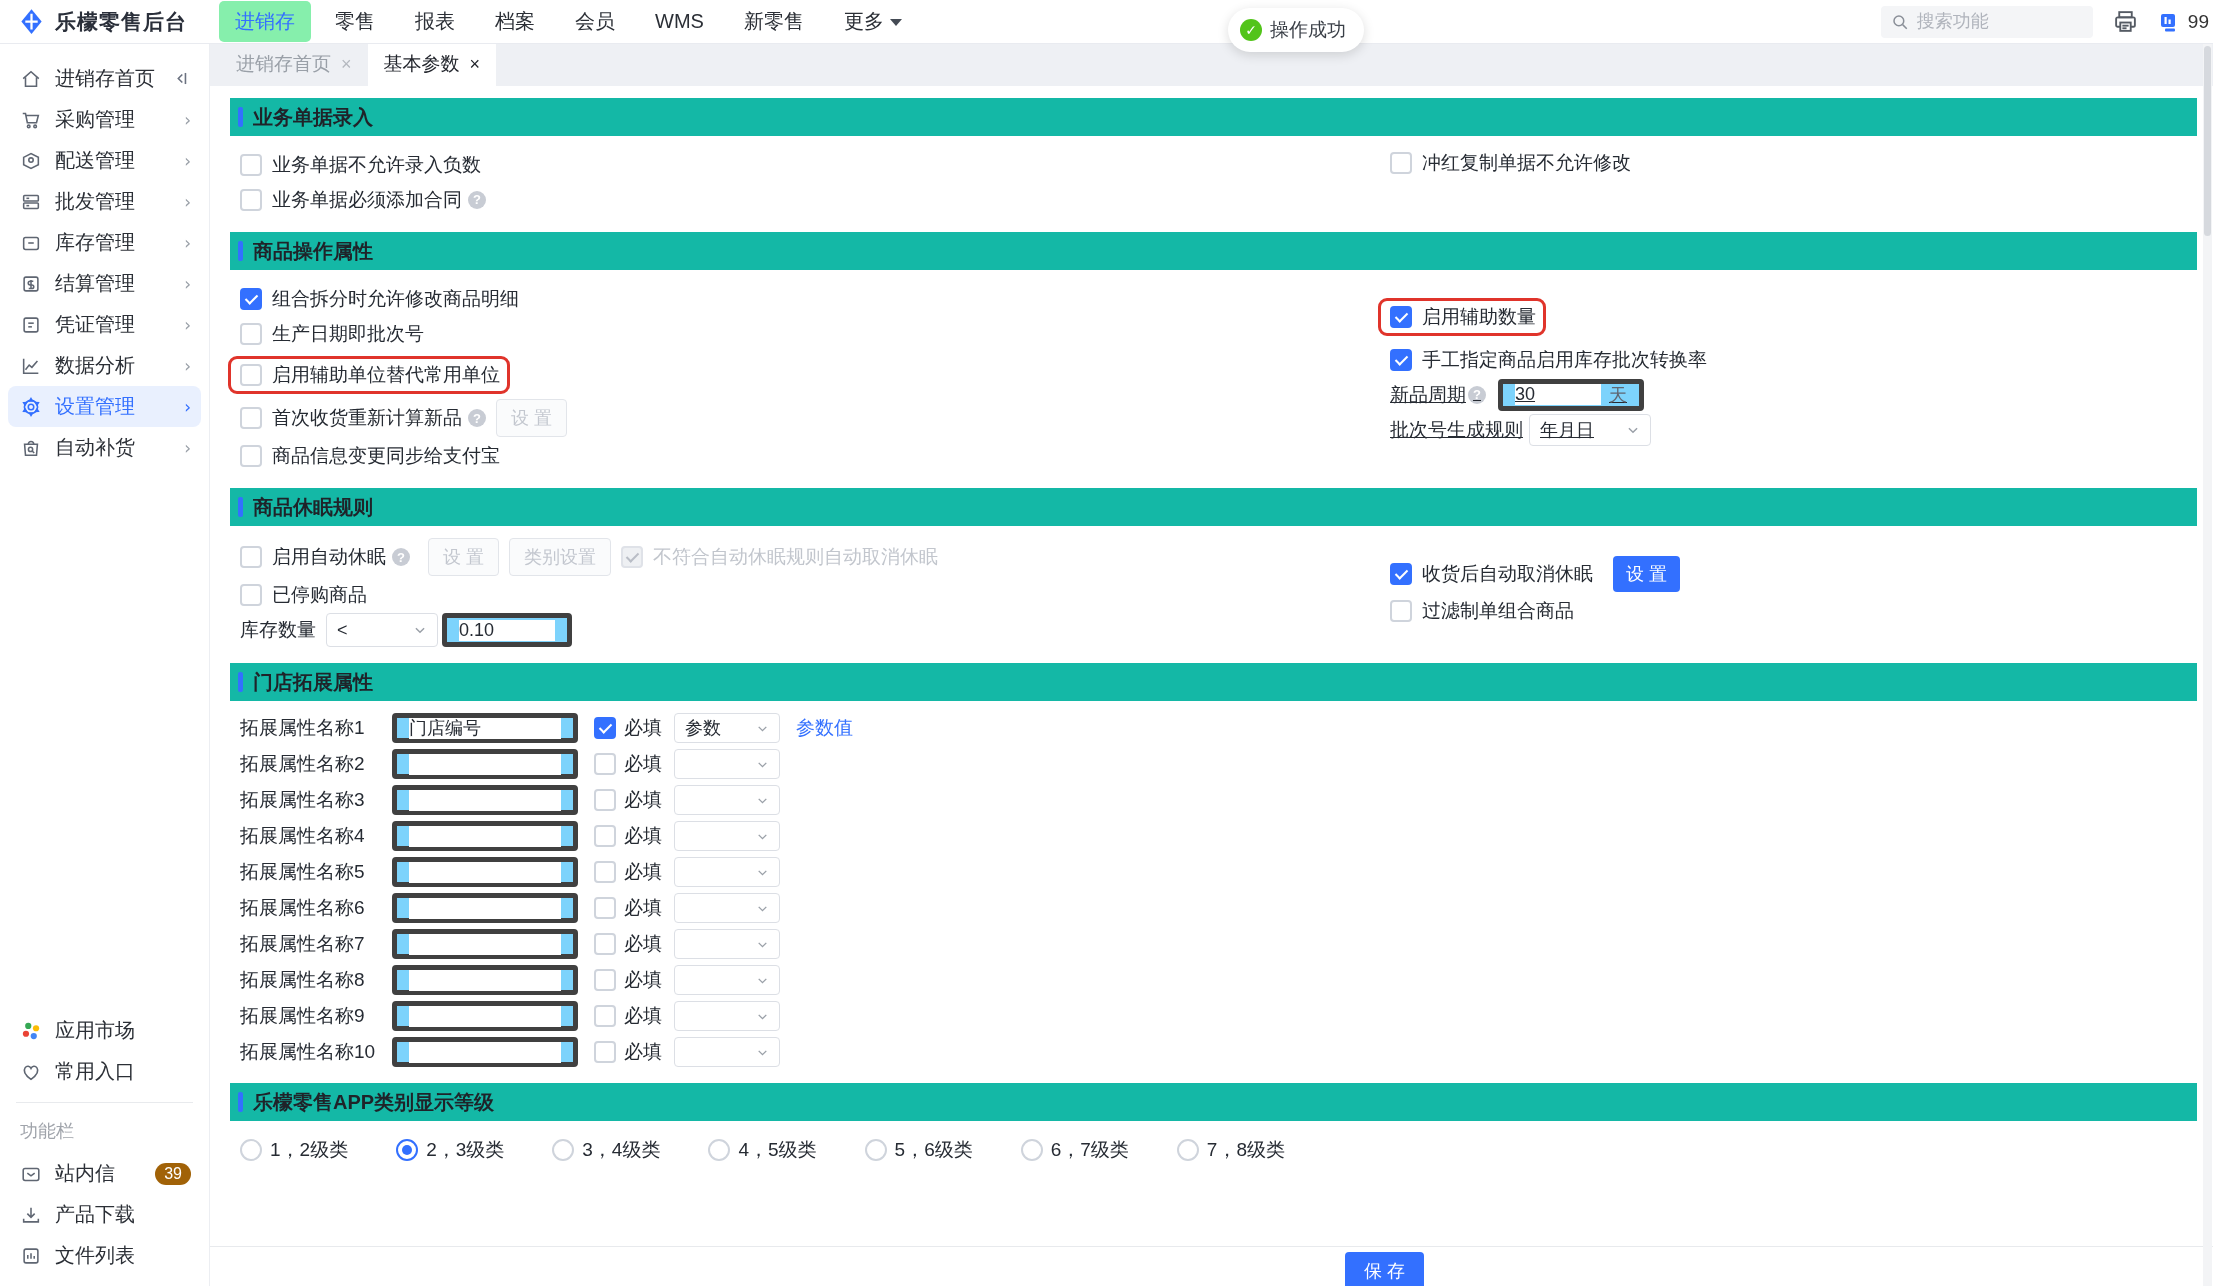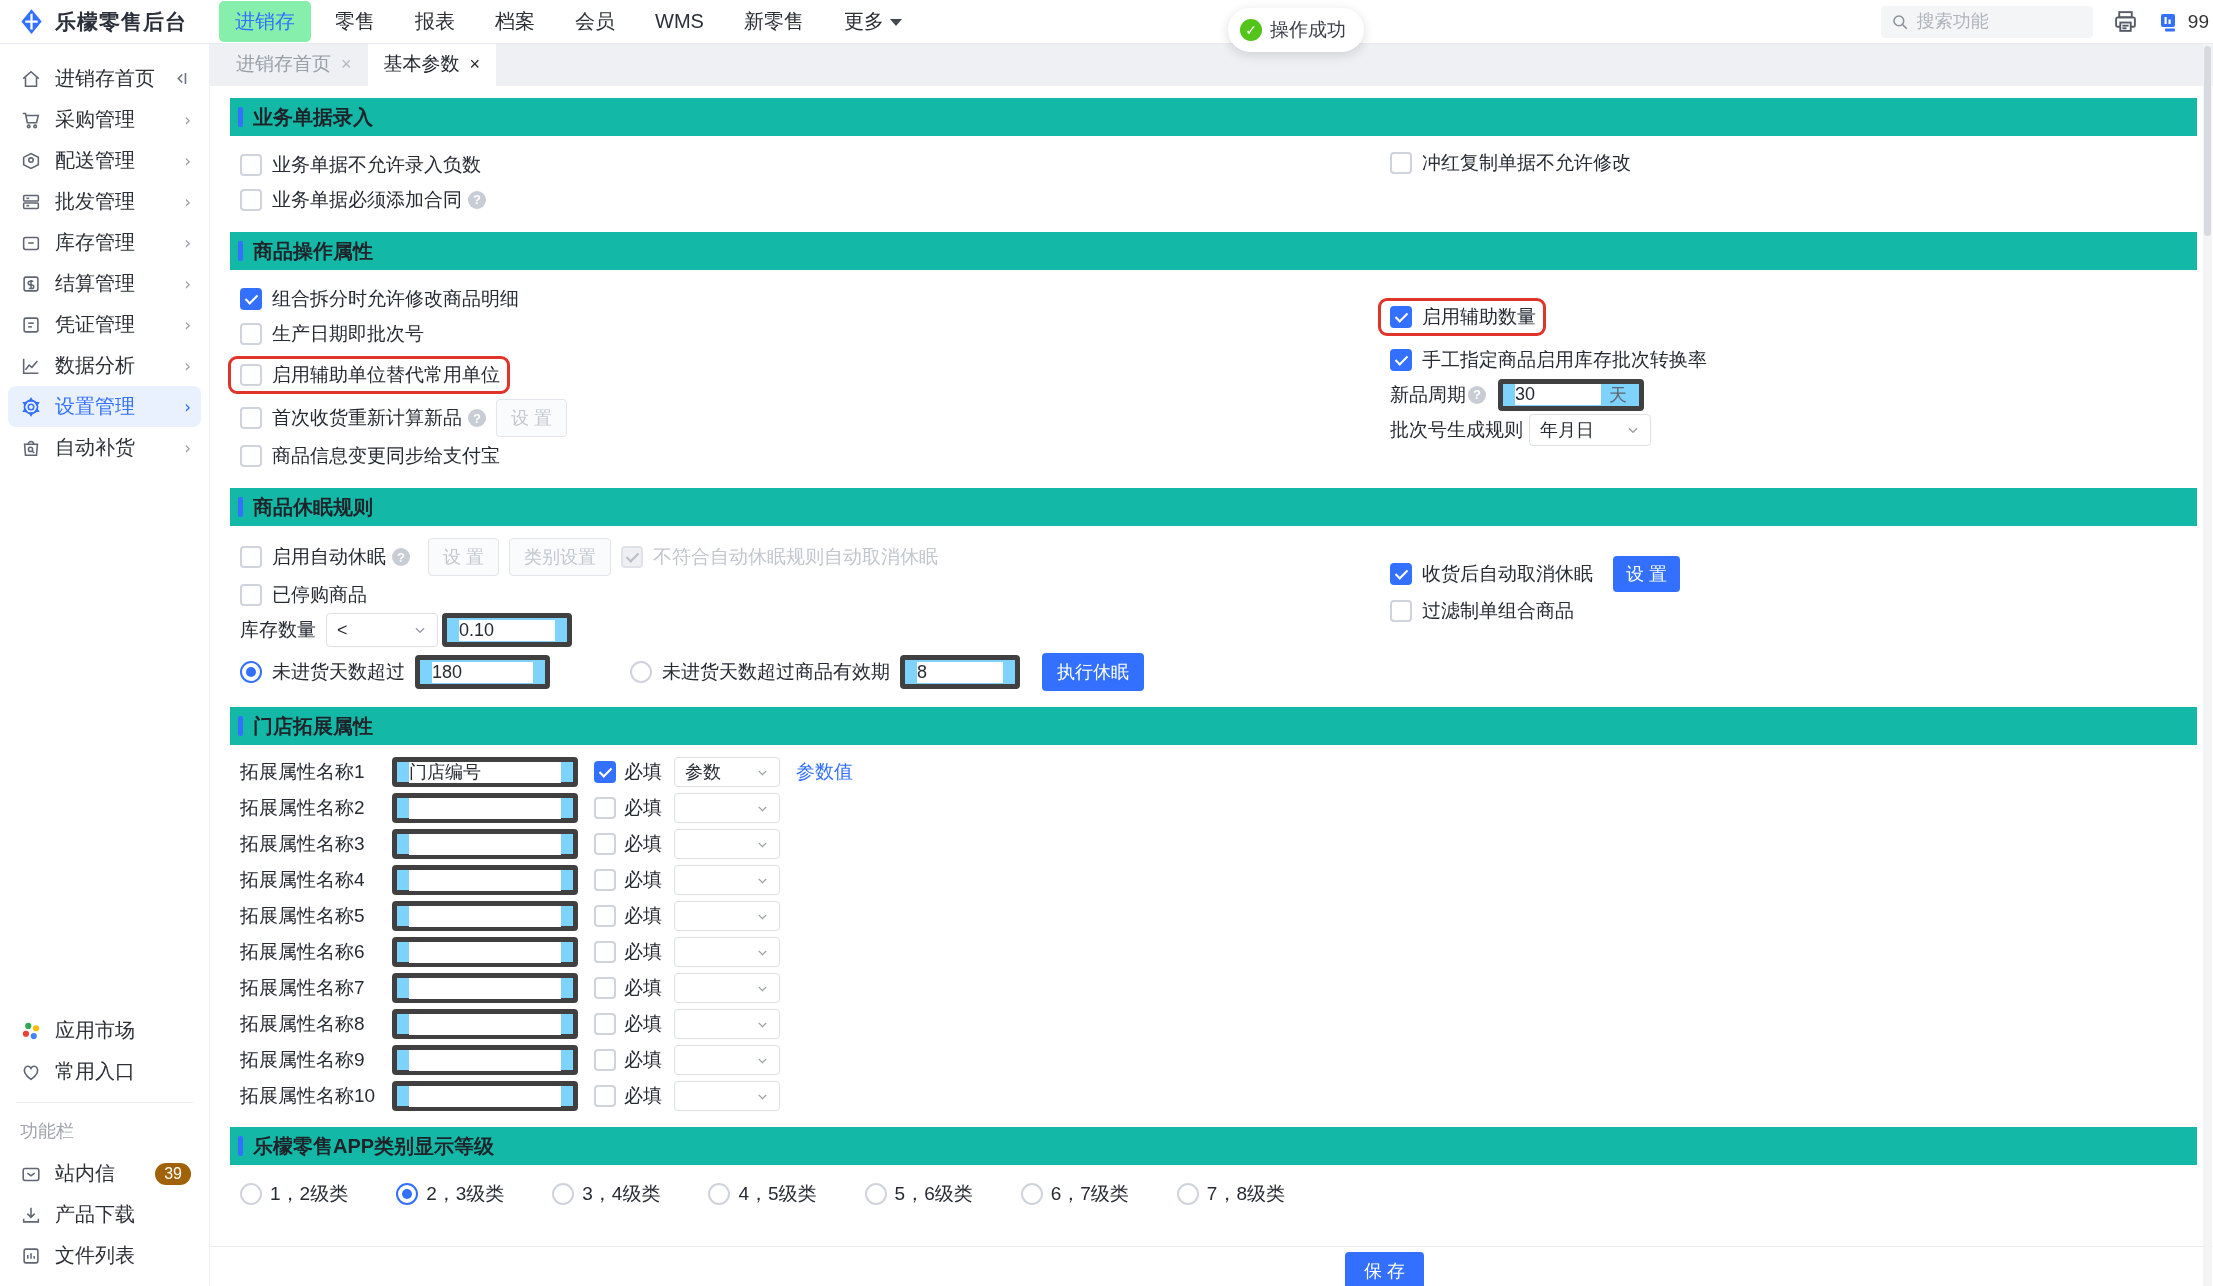--- a/index.html
+++ b/index.html
@@ -121,21 +121,21 @@
   .radio-opt { display:flex; align-items:center; gap:8px; margin-right:48px; cursor:pointer; }
   .opts-row { display:flex; align-items:center; margin-left:10px; margin-top:16px; }
 
   .footer { position:absolute; left:0; right:0; bottom:0; height:40px; background:#fff;
     border-top:1px solid #e8eaed; }
   .footer .btn-primary { position:absolute; left:1135px; top:5px; padding:6px 18px; }
 
   .scrollbar { position:absolute; right:1px; top:44px; bottom:0; width:9px; background:#f3f4f6; z-index:30; }
   .scroll-thumb { position:absolute; top:2px; left:1px; width:7px; height:190px; background:#d6d9de; border-radius:4px; }
 
-  .gap6 { gap:6px; }
+  .gap6 { gap:6px;text-decoration:underline; }
 </style>
 </head>
 <body>
 
 <div class="topnav">
   <div class="logo">
     <span>
       <svg width="27" height="27" viewBox="0 0 24 24">
         <path d="M12 1 L21 12 L12 23 L3 12 Z" fill="#3370ff"></path>
         <path d="M12 5 L12 19 M6.5 12 L17.5 12" stroke="#fff" stroke-width="2"></path>
@@ -503,34 +503,20 @@
         <span class="cb-label">库存数量</span>
         <div class="select" style="width:112px;height:34px;">
           <span class="sel-text">&lt;</span>
           <svg width="14" height="14" viewBox="0 0 24 24" fill="none" stroke="#9aa0a8" stroke-width="2.5">
               <polyline points="5,9 12,16 19,9"></polyline>
             </svg>
         </div>
         <span class="tinput" style="width:130px;height:34px;margin-left:-6px;">
           <input value="0.10" style="">
         </span>
-      </div>
-      <div class="row" style="margin-top:6px;">
-        <span class="radio selected"></span>
-        <span class="cb-label">未进货天数超过</span>
-        <span class="tinput" style="width:135px;height:34px;">
-          <input value="180" style="">
-        </span>
-        <span style="width:60px;"></span>
-        <span class="radio"></span>
-        <span class="cb-label">未进货天数超过商品有效期</span>
-        <span class="tinput" style="width:120px;height:34px;">
-          <input value="8" style="">
-        </span>
-        <button class="btn btn-primary" style="margin-left:12px;">执行休眠</button>
       </div>
 
       <div class="right-col">
         <div class="row">
           <span class="cb checked"></span>
           <span class="cb-label">收货后自动取消休眠</span>
           <button class="btn btn-primary" style="margin-left:10px;padding:5px 12px;">设 置</button>
         </div>
         <div class="row">
           <span class="cb"></span>

